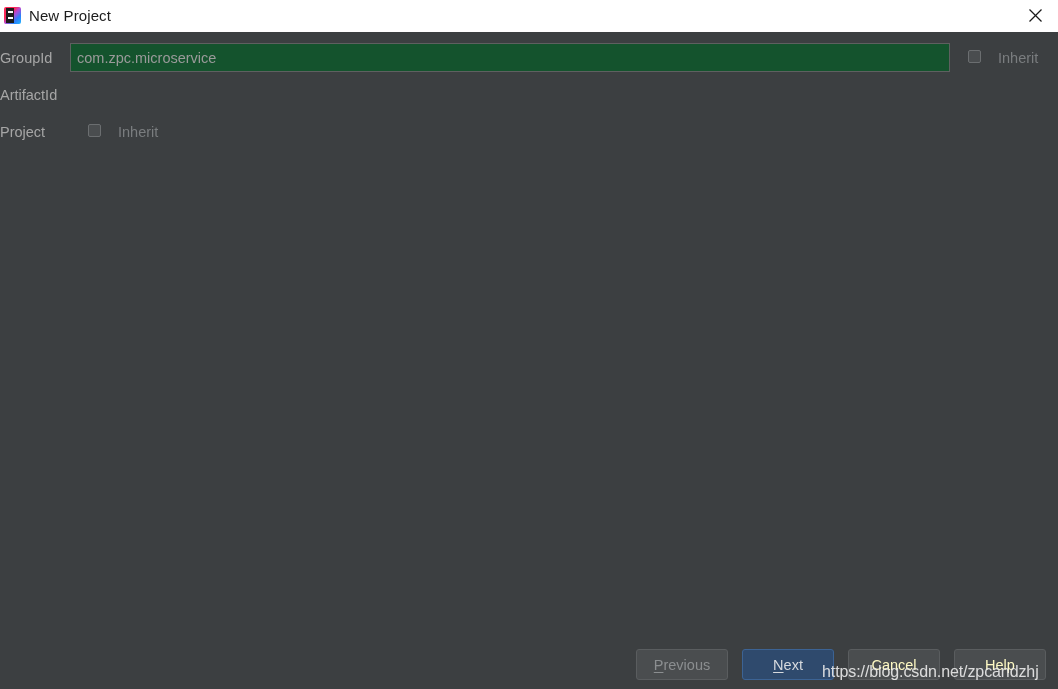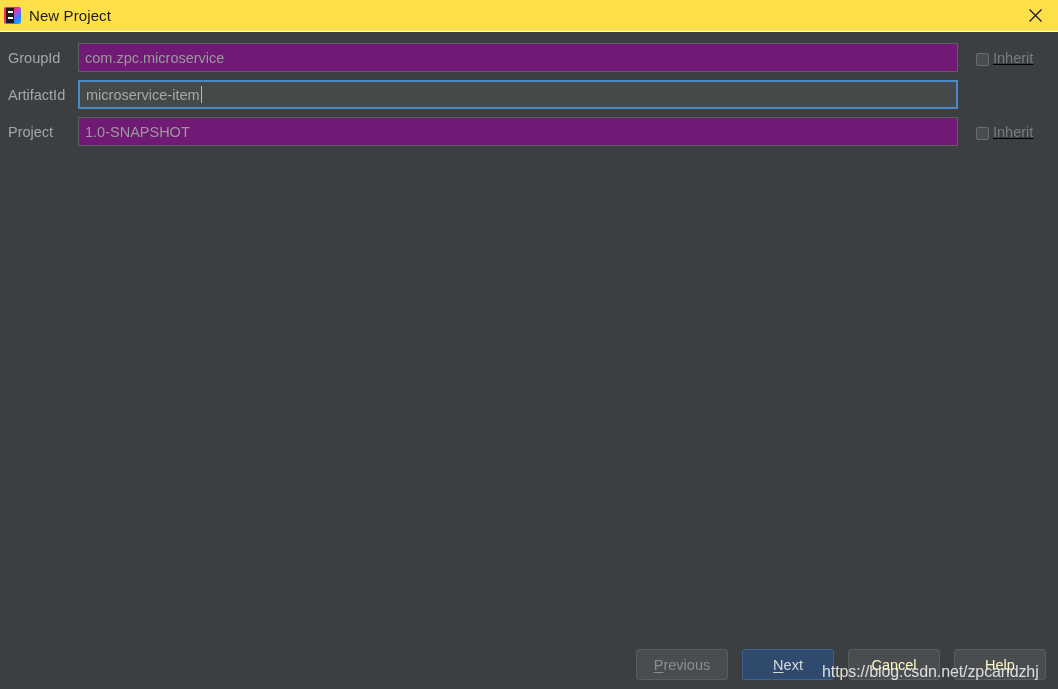--- a/index.html
+++ b/index.html
@@ -21,21 +21,21 @@
     width: 1058px;
     height: 689px;
     background: #3c3f41;
     display: flex;
     flex-direction: column;
   }
 
   
   .titlebar {
     height: 31px;
-    background: #fde047;
+    background: #ffffff;
     display: flex;
     align-items: center;
     flex: 0 0 auto;
     position: relative;
     border-bottom: 1px solid #ffffff;
   }
   .title-left {
     display: flex;
     align-items: center;
     padding-left: 4px;
@@ -100,37 +100,36 @@
     padding: 10px 0 0 0;
   }
   .form-row {
     display: flex;
     align-items: center;
     height: 31px;
     margin-bottom: 6px;
   }
   .form-label {
     width: 70px;
-    padding-left: 8px;
     font-size: 14.5px;
     color: #a6a6a6;
     white-space: nowrap;
     flex: 0 0 auto;
   }
   .field-wrap {
     flex: 0 0 auto;
     width: 880px;
     height: 29px;
     box-sizing: border-box;
   }
   .text-field {
     width: 100%;
     height: 100%;
     box-sizing: border-box;
-    background: #701a75;
+    background: #14532d;
     border: 1px solid #5e6060;
     color: #9a9a9a;
     font-size: 14.5px;
     font-family: "Liberation Sans", sans-serif;
     padding: 0 6px;
     outline: none;
     display: flex;
     align-items: center;
   }
   .text-field.focused {
@@ -142,25 +141,24 @@
     display: inline-block;
     width: 1px;
     height: 17px;
     background: #bbbbbb;
     margin-left: 1px;
     vertical-align: middle;
   }
 
   .inherit-wrap {
     display: flex;
-    align-items: flex-end;
-    gap: 4px;
+    align-items: flex-start;
+    gap: 17px;
     margin-left: 18px;
     flex: 0 0 auto;
-    text-decoration: underline;
   }
   .checkbox {
     width: 13px;
     height: 13px;
     box-sizing: border-box;
     background: #4a4d4f;
     border: 1px solid #6b6e70;
     border-radius: 2px;
     flex: 0 0 auto;
   }
@@ -260,39 +258,28 @@
           </div>
         </div>
         <div class="inherit-wrap">
           <div class="checkbox"></div>
           <div class="inherit-label">Inherit</div>
         </div>
       </div>
 
       <div class="form-row">
         <div class="form-label">ArtifactId</div>
-        <div class="field-wrap">
-          <div class="text-field focused">
-            <span>microservice-item</span>
-              <span class="caret"></span>
-          </div>
-        </div>
         <div class="inherit-wrap" style="visibility:hidden;">
           <div class="checkbox"></div>
           <div class="inherit-label"></div>
         </div>
       </div>
 
       <div class="form-row">
         <div class="form-label">Project</div>
-        <div class="field-wrap">
-          <div class="text-field">
-            <span>1.0-SNAPSHOT</span>
-          </div>
-        </div>
         <div class="inherit-wrap">
           <div class="checkbox"></div>
           <div class="inherit-label">Inherit</div>
         </div>
       </div>
 
     </div>
 
     <div class="footer">
       <div class="btn disabled">

